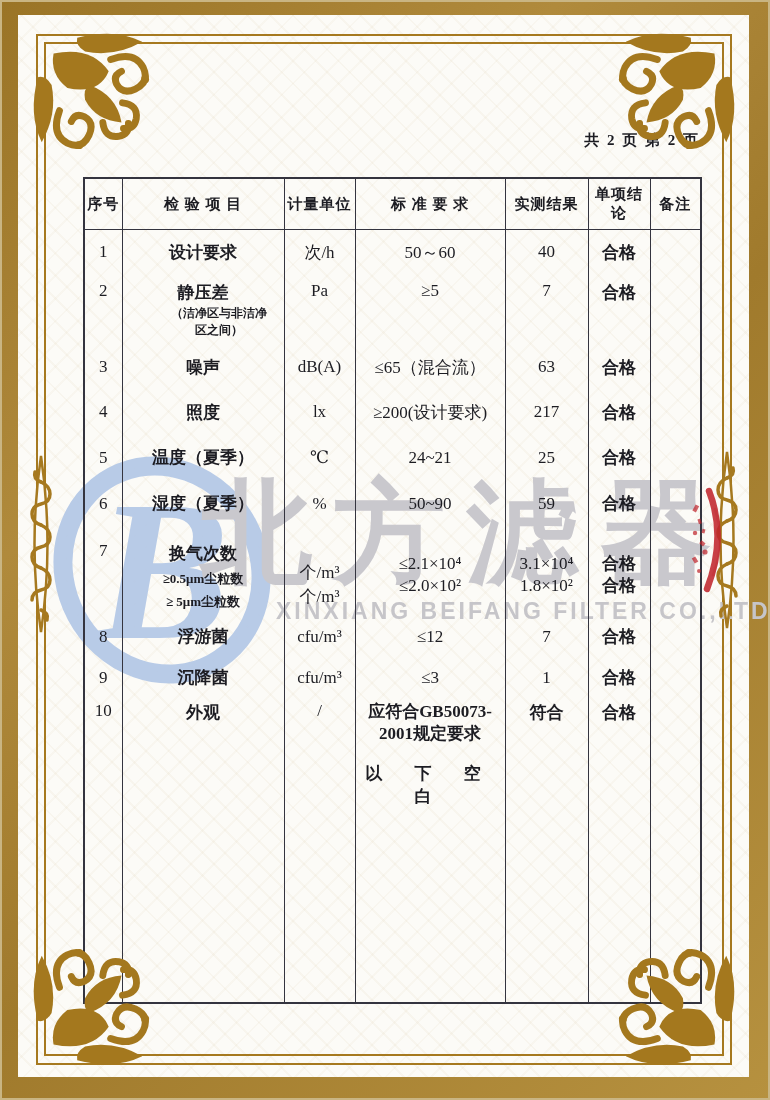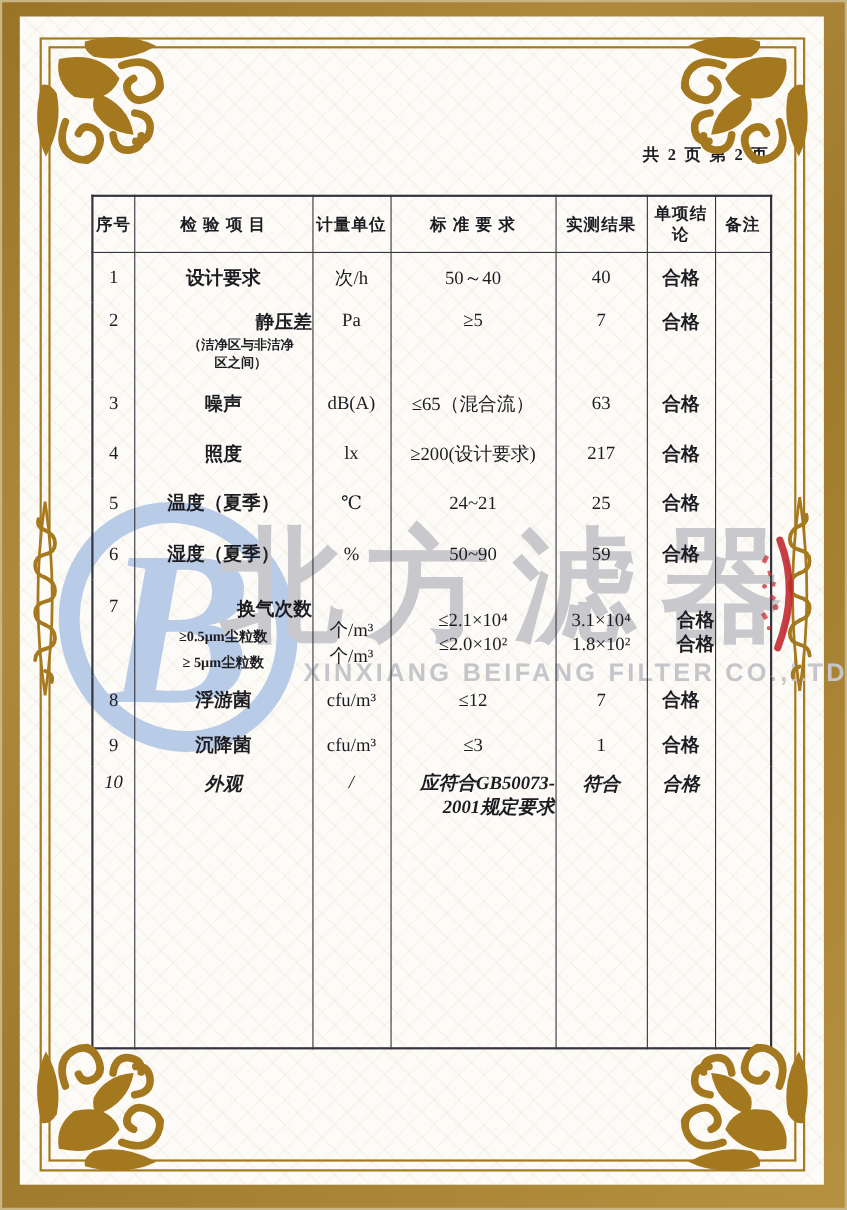--- a/index.html
+++ b/index.html
@@ -40,33 +40,33 @@
   .docno .num{margin-left:14px;font-size:20px;}
   .pageinfo{position:absolute;right:0;top:5px;font-size:15px;font-weight:700;letter-spacing:2px;}
   
   .tblwrap{position:absolute;left:83px;top:177px;z-index:3;}
   table.rpt{border-collapse:collapse;table-layout:fixed;width:617px;background:transparent;
             border:2px solid #34343f;}
   .rpt th,.rpt td{border-left:1.5px solid #34343f;border-right:1.5px solid #34343f;
             padding:0;text-align:center;overflow:hidden;}
   .rpt thead th{border-bottom:1.5px solid #34343f;height:50px;font-size:15px;font-weight:700;letter-spacing:1px;}
   .rpt td{font-size:17px;vertical-align:middle;}
-  .cn{font-weight:700;text-align:right;}
+  .cn{font-weight:700;}
   .num{font-family:"Liberation Serif","DejaVu Serif",serif;}
   .ln{display:block;line-height:24px;}
   .note{display:block;font-size:12px;line-height:17px;font-weight:700;padding-left:32px;}
   .sub{display:block;font-size:13px;line-height:23px;font-weight:700;}
   .std2{display:block;font-size:17px;line-height:22px;}
   tr.vtop td{vertical-align:top;padding-top:6px;}
   tr.r1{height:45px;} tr.r2{height:70px;} tr.r3{height:45px;} tr.r4{height:45px;}
   tr.r5{height:46px;} tr.r6{height:46px;} tr.r7{height:88px;} tr.r8{height:44px;}
   tr.r9{height:38px;} tr.r10{height:63px;} tr.r11{height:50px;} tr.r12{height:193px;}
   tr.r7 td{vertical-align:top;}
   .pt14{padding-top:14px!important;} .pt34{padding-top:34px!important;} .pt26{padding-top:26px!important;}
-  tr.r10 td{vertical-align:top;padding-top:4px;font-style:italic;}
+  tr.r10 td{vertical-align:top;padding-top:4px;}
   tr.r11 td{vertical-align:middle;}
   .blank{font-size:18px;font-weight:700;letter-spacing:14px;}
   
   .stamp{position:absolute;left:688px;top:483px;z-index:6;}
 </style>
 </head>
 <body>
 
 <div class="page">
 
@@ -198,21 +198,21 @@
           <th>实测结果</th>
           <th>单项结论</th>
           <th>备注</th>
         </tr>
       </thead>
       <tbody>
         <tr class="r1">
           <td class="num">1</td>
           <td class="cn">设计要求</td>
           <td class="num">次/h</td>
-          <td class="num">50～40</td>
+          <td class="num">50～60</td>
           <td class="num">40</td>
           <td class="cn">合格</td>
           <td></td>
         </tr>
         <tr class="r2 vtop">
           <td class="num">2</td>
           <td>
             <span class="ln cn">静压差</span>
             <span class="note">（洁净区与非洁净</span>
             <span class="note">区之间）</span>
@@ -306,20 +306,29 @@
           <td class="num">10</td>
           <td class="cn">外观</td>
           <td class="num">/</td>
           <td>
             <span class="std2 cn" style="font-weight:600">应符合GB50073-</span>
             <span class="std2 cn" style="font-weight:600">2001规定要求</span>
           </td>
           <td class="cn">符合</td>
           <td class="cn">合格</td>
           <td></td>
+        </tr>
+        <tr class="r11">
+          <td></td>
+            <td></td>
+            <td></td>
+          <td class="blank">以 下 空 白</td>
+          <td></td>
+            <td></td>
+            <td></td>
         </tr>
         <tr class="r12">
           <td></td>
             <td></td>
             <td></td>
           <td></td>
             <td></td>
             <td></td>
           <td></td>
         </tr>

